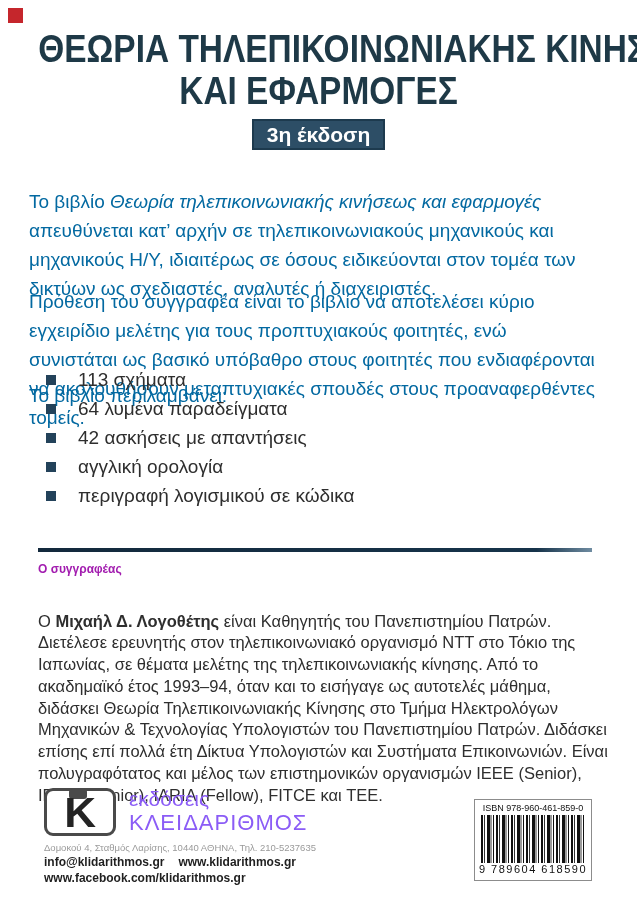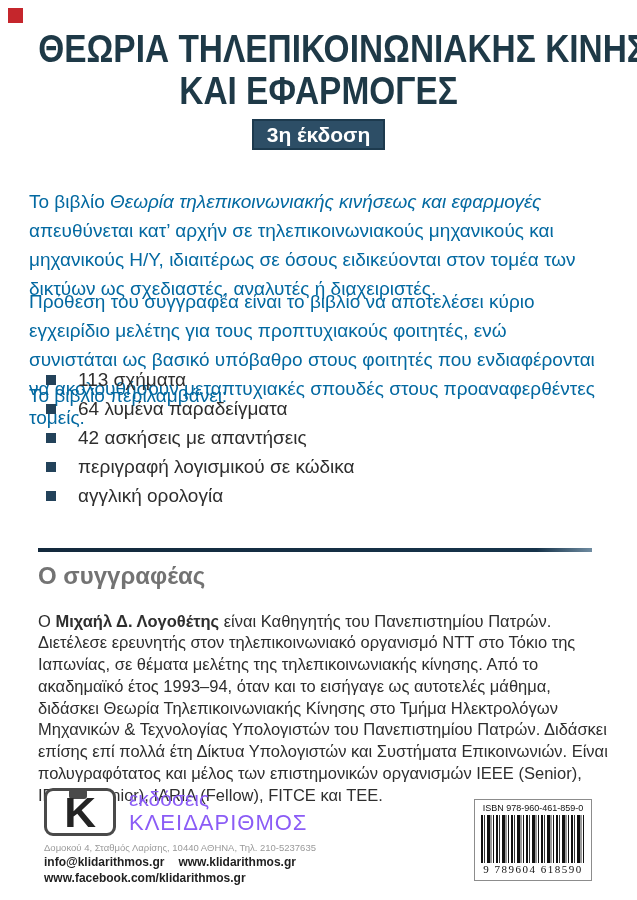--- a/index.html
+++ b/index.html
@@ -23,21 +23,21 @@
   .book-title-it{font-style:italic;}
 
   .feature-list{position:absolute;left:46px;top:370px;width:540px;}
   .feature-item{display:flex;align-items:center;margin-bottom:9px;height:20px;
     font-size:19px;color:#2e2e2e;}
   .bullet-sq{width:10px;height:10px;background:#23425a;margin-right:22px;flex:0 0 auto;}
 
   .divider{position:absolute;left:38px;top:548px;width:554px;height:4px;
     background:linear-gradient(90deg,#13293c 0%,#16334a 90%,#6f8ca1 100%);}
 
-  .author-heading{position:absolute;left:38px;top:562px;font-size:24px;font-weight:bold;color:#737373;}
+  .author-heading{position:absolute;left:38px;top:562px;font-size:12px;font-weight:bold;color:#a21caf;}
   .author-bio{position:absolute;left:38px;top:594px;width:572px;font-size:16.5px;
     line-height:21.8px;color:#2e2e2e;}
   .author-name{font-weight:bold;}
 
   .publisher{position:absolute;left:44px;top:788px;width:380px;}
   .logo-row{display:flex;align-items:flex-start;}
   .logo-box{width:66px;height:42px;border:3px solid #4a4a4a;border-radius:9px;
     position:relative;display:flex;align-items:center;justify-content:center;background:#fff;}
   .logo-k{font-size:42px;font-weight:800;color:#242424;line-height:1;margin-top:2px;
     transform:scaleX(1.05);}
@@ -51,21 +51,21 @@
   .pub-line span{margin-right:14px;}
 
   .barcode-box{position:absolute;left:474px;top:799px;width:118px;height:82px;
     border:1px solid #8c8c8c;background:#fff;box-sizing:border-box;
     display:flex;flex-direction:column;align-items:center;}
   .isbn-label{font-size:9px;color:#111;margin-top:3px;letter-spacing:0px;white-space:nowrap;}
   .bars{width:104px;height:48px;margin-top:2px;
     background:repeating-linear-gradient(90deg,
       #111 0 2px,#fff 2px 3px,#333 3px 4px,#fff 4px 6px,
       #111 6px 9px,#9a9a9a 9px 11px,#fff 11px 12px,#111 12px 13px,#fff 13px 15px);}
-  .barcode-digits{font-size:11px;color:#111;letter-spacing:1.5px;margin-top:0px;white-space:nowrap;font-family:Liberation Serif, serif;}
+  .barcode-digits{font-size:11px;color:#111;letter-spacing:1.5px;margin-top:0px;white-space:nowrap;}
 </style>
 </head>
 <body>
 
 <div class="corner-square"></div>
 
 <div class="title-wrap">
   <div class="title-line">ΘΕΩΡΙΑ ΤΗΛΕΠΙΚΟΙΝΩΝΙΑΚΗΣ ΚΙΝΗΣΕΩΣ</div>
   <div class="title-line">ΚΑΙ ΕΦΑΡΜΟΓΕΣ</div>
   <div>
@@ -87,25 +87,25 @@
   <div class="feature-item">
     <span class="bullet-sq"></span>
     <span>64 λυμένα παραδείγματα</span>
   </div>
   <div class="feature-item">
     <span class="bullet-sq"></span>
     <span>42 ασκήσεις με απαντήσεις</span>
   </div>
   <div class="feature-item">
     <span class="bullet-sq"></span>
-    <span>περιγραφή λογισμικού σε κώδικα</span>
+    <span>αγγλική ορολογία</span>
   </div>
   <div class="feature-item">
     <span class="bullet-sq"></span>
-    <span>αγγλική ορολογία</span>
+    <span>περιγραφή λογισμικού σε κώδικα</span>
   </div>
 </div>
 
 <div class="divider"></div>
 
 <div class="author-heading">Ο συγγραφέας</div>
 
 <p class="author-bio"><span>Ο </span><span class="author-name">Μιχαήλ Δ. Λογοθέτης</span><span> είναι Καθηγητής του Πανεπιστημίου Πατρών. Διετέλεσε ερευνητής στον τηλεπικοινωνιακό οργανισμό NTT στο Τόκιο της Ιαπωνίας, σε θέματα μελέτης της τηλεπικοινωνιακής κίνησης. Από το ακαδημαϊκό έτος 1993–94, όταν και το εισήγαγε ως αυτοτελές μάθημα, διδάσκει Θεωρία Τηλεπικοινωνιακής Κίνησης στο Τμήμα Ηλεκτρολόγων Μηχανικών &amp; Τεχνολογίας Υπολογιστών του Πανεπιστημίου Πατρών. Διδάσκει επίσης επί πολλά έτη Δίκτυα Υπολογιστών και Συστήματα Επικοινωνιών. Είναι πολυγραφότατος και μέλος των επιστημονικών οργανισμών IEEE (Senior), IEICE (Senior), IARIA (Fellow), FITCE και TEE.</span></p>
 
 <div class="publisher">

